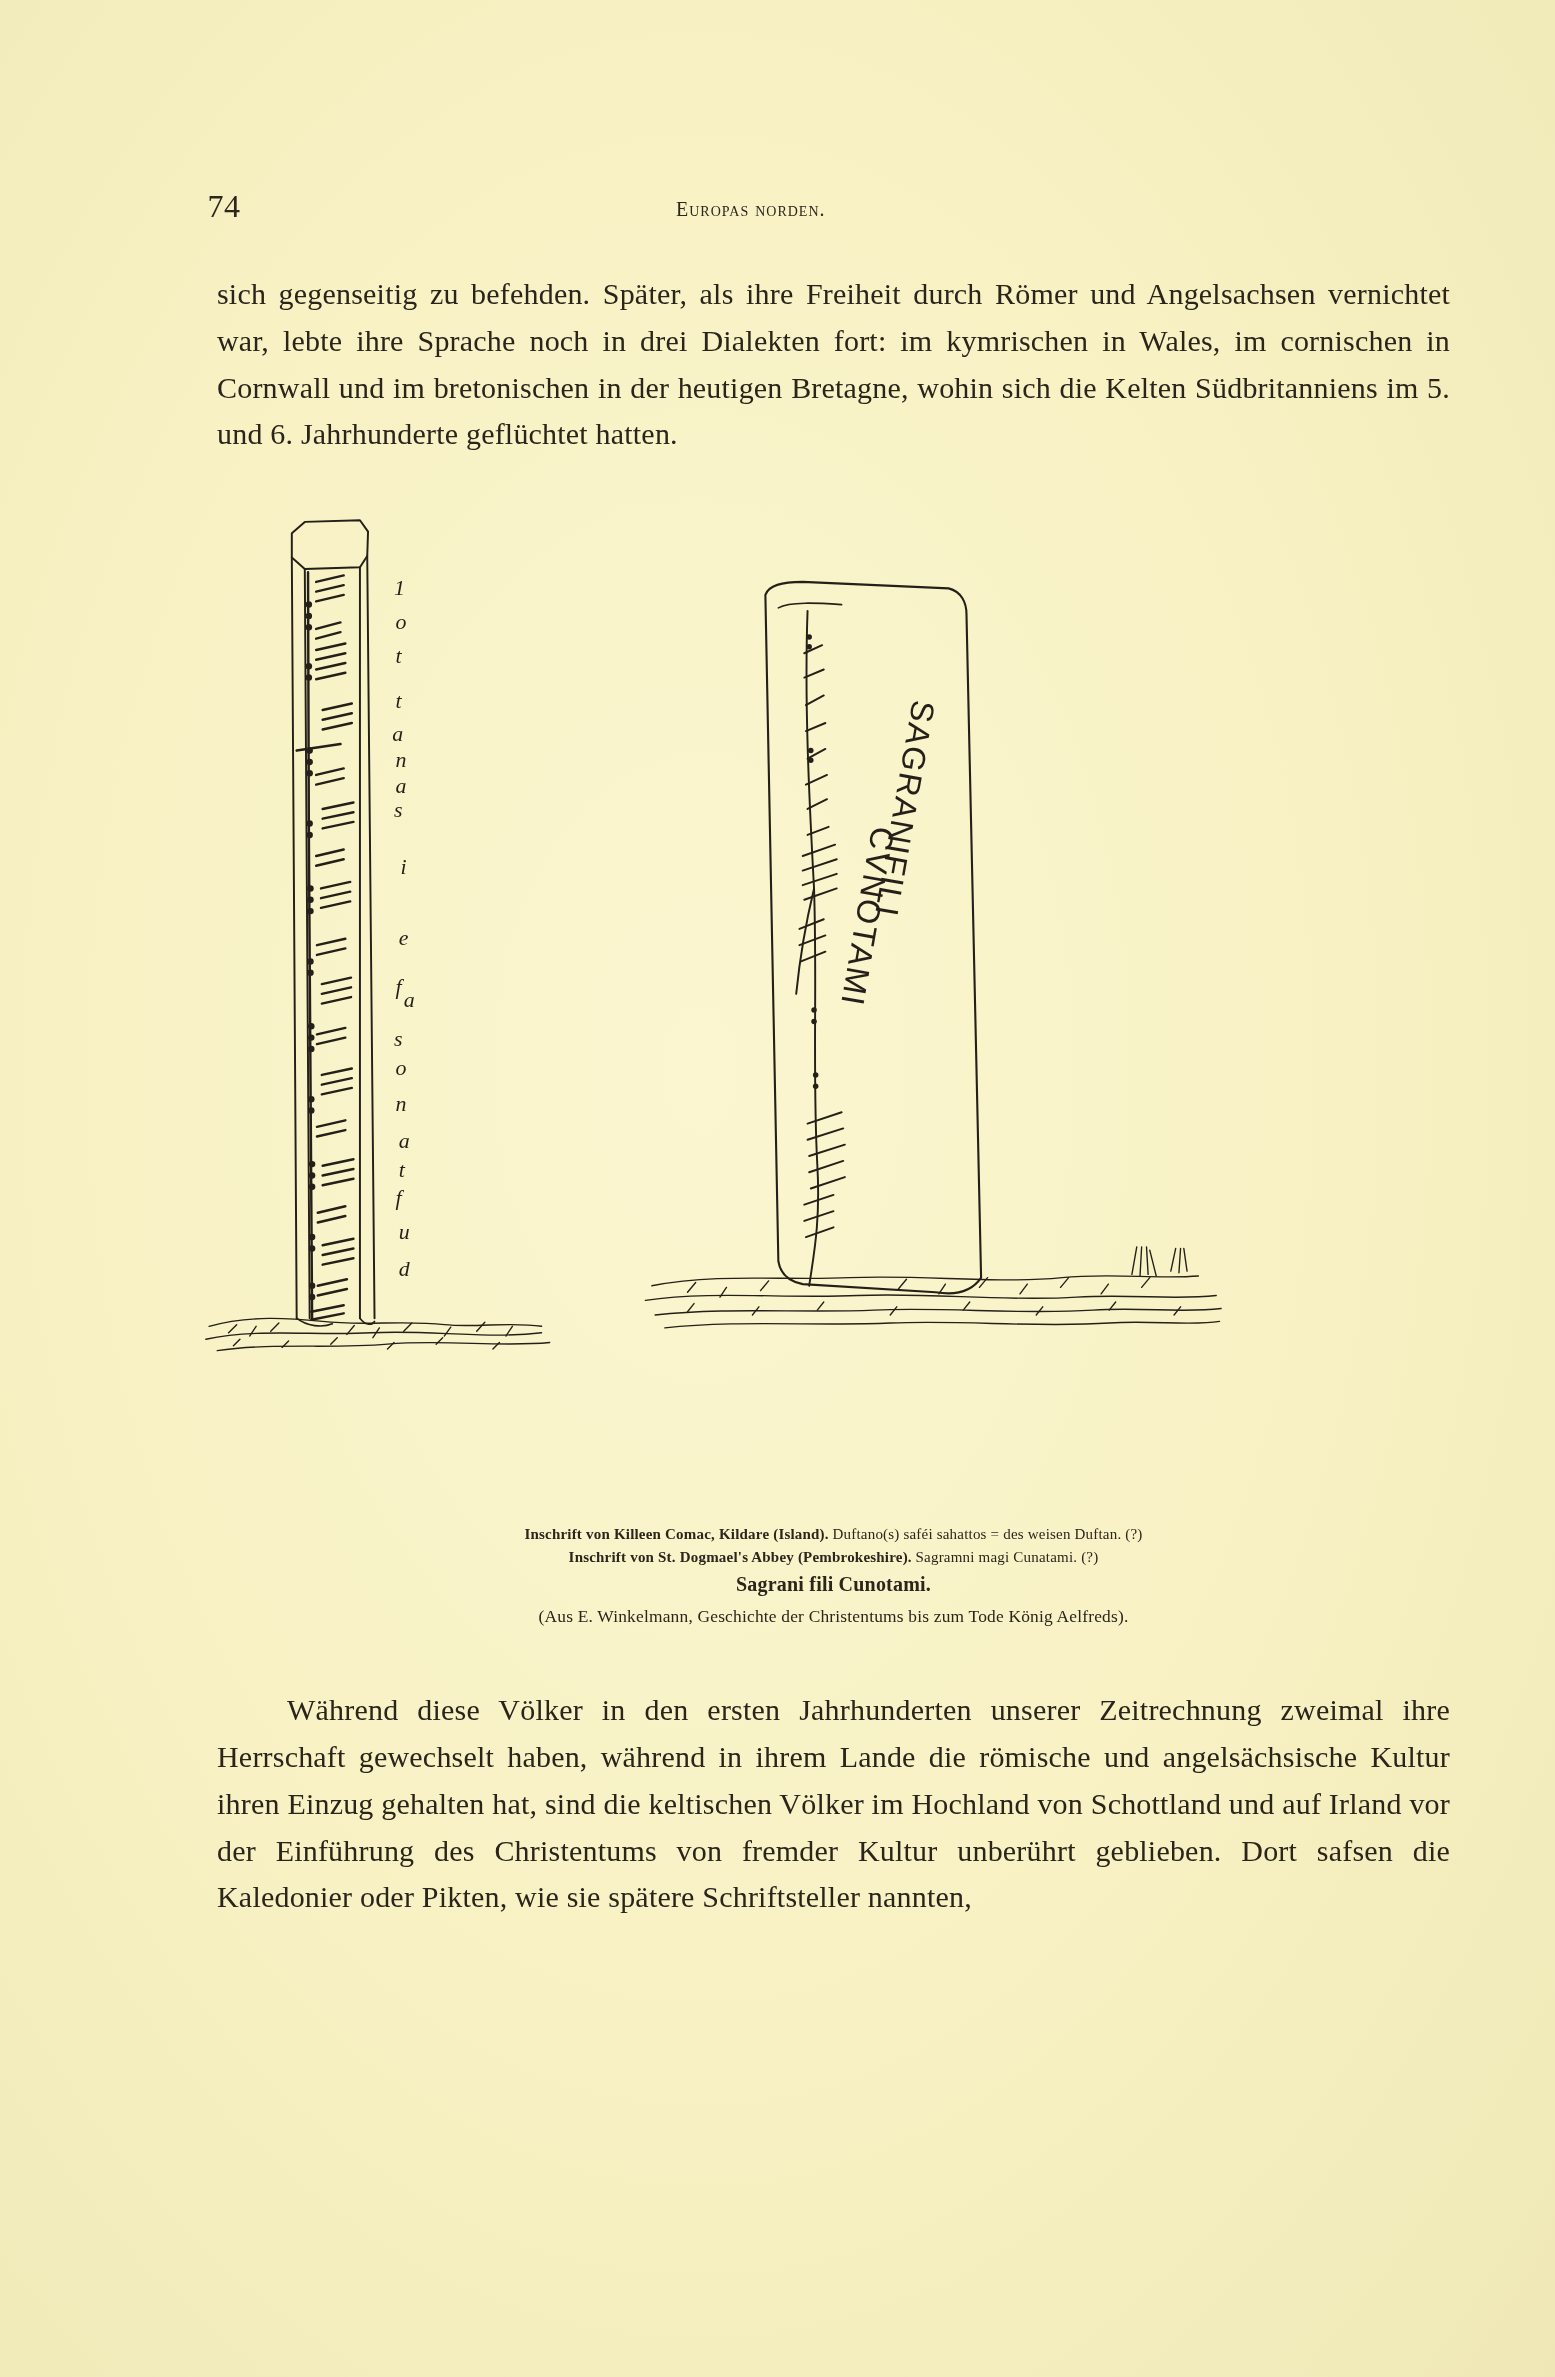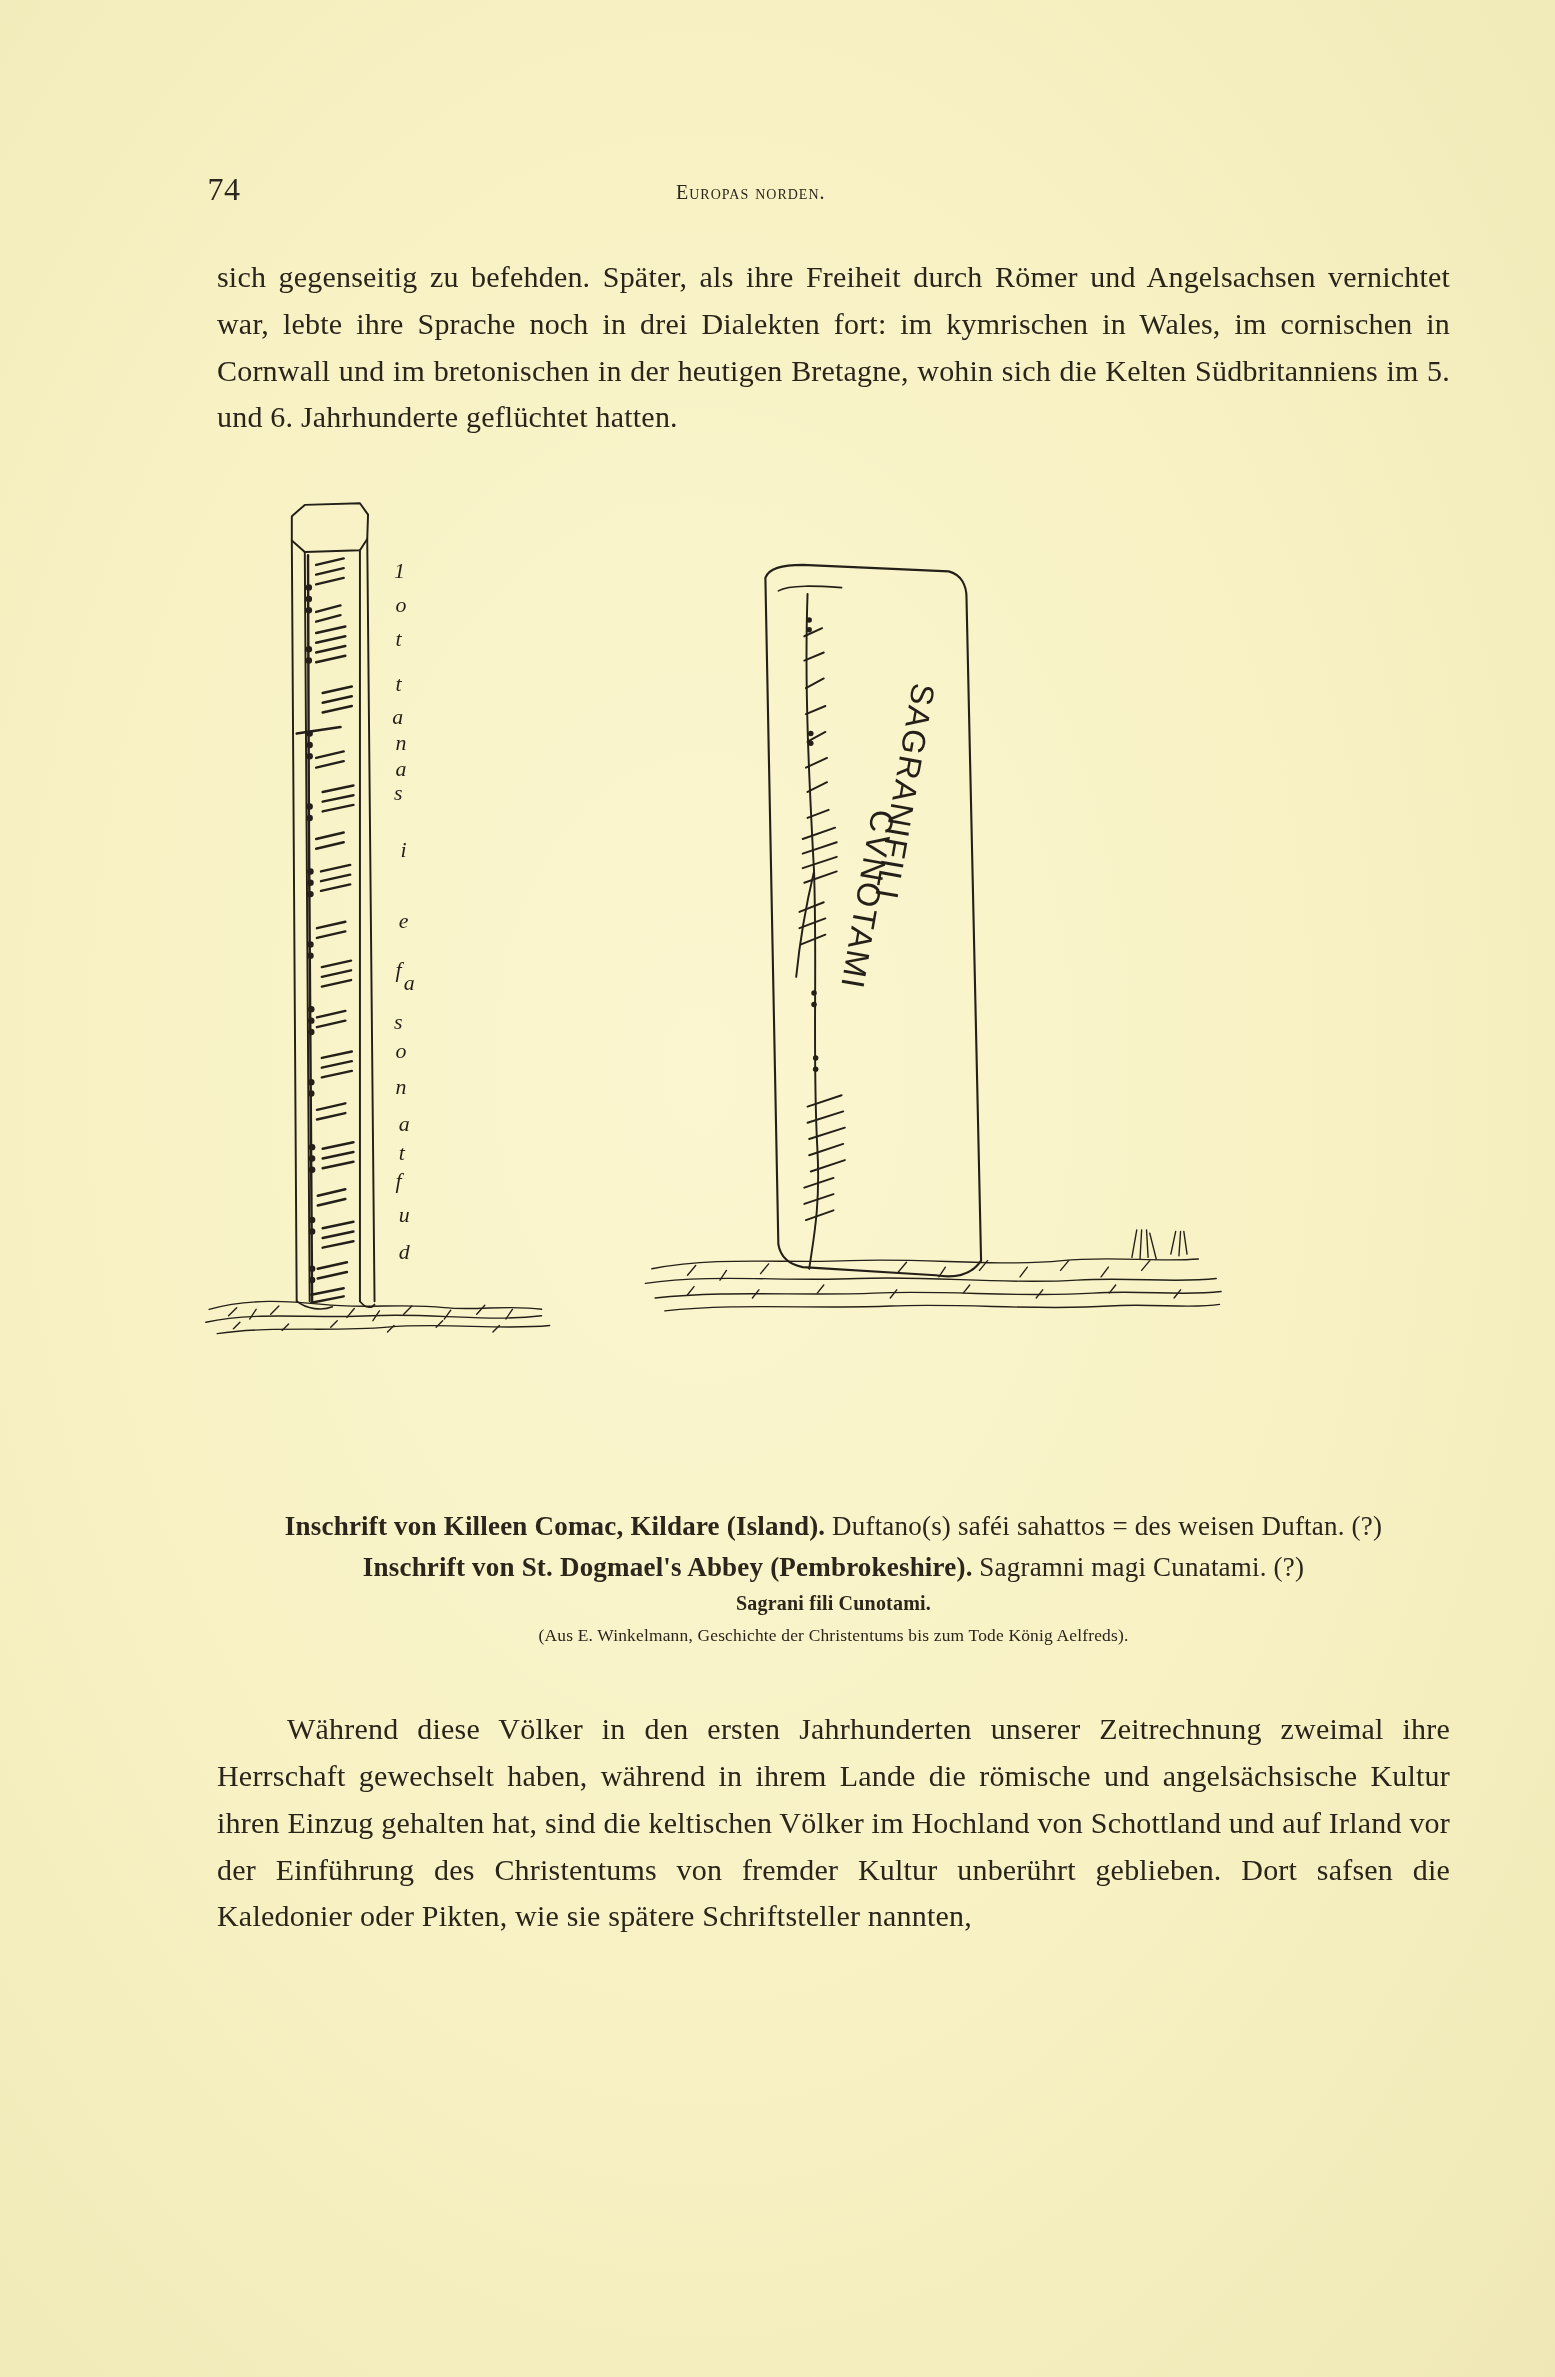--- a/index.html
+++ b/index.html
@@ -18,21 +18,21 @@
   .page {
     position: absolute;
     left: 0; top: 0;
     width: 1556px;
     height: 2377px;
     background: radial-gradient(ellipse at 45% 45%, #fbf6d0 0%, #f7f1c3 55%, #efe8b6 100%);
   }
   .page-inner {
     position: absolute;
     left: 201px;
-    top: 171px;
+    top: 188px;
     width: 1265px;
   }
   
   .header-row {
     position: relative;
     height: 49px;
   }
   .folio {
     position: absolute;
     left: 6.5px;
@@ -71,21 +71,21 @@
     height: 998px;
   }
   .figure svg { display: block; }
   
   .caption {
     margin-top: 18px;
     text-align: center;
     color: #2b251c;
   }
   .cap-line1, .cap-line2 {
-    font-size: 27px;
+    font-size: 15px;
     line-height: 1.5;
   }
   .cap-strong { font-weight: bold; letter-spacing: 0.2px; }
   .cap-light { letter-spacing: 0.2px; }
   .cap-line3 {
     font-size: 20px;
     line-height: 1.6;
     letter-spacing: 0.2px;
     font-weight: bold;
   }

